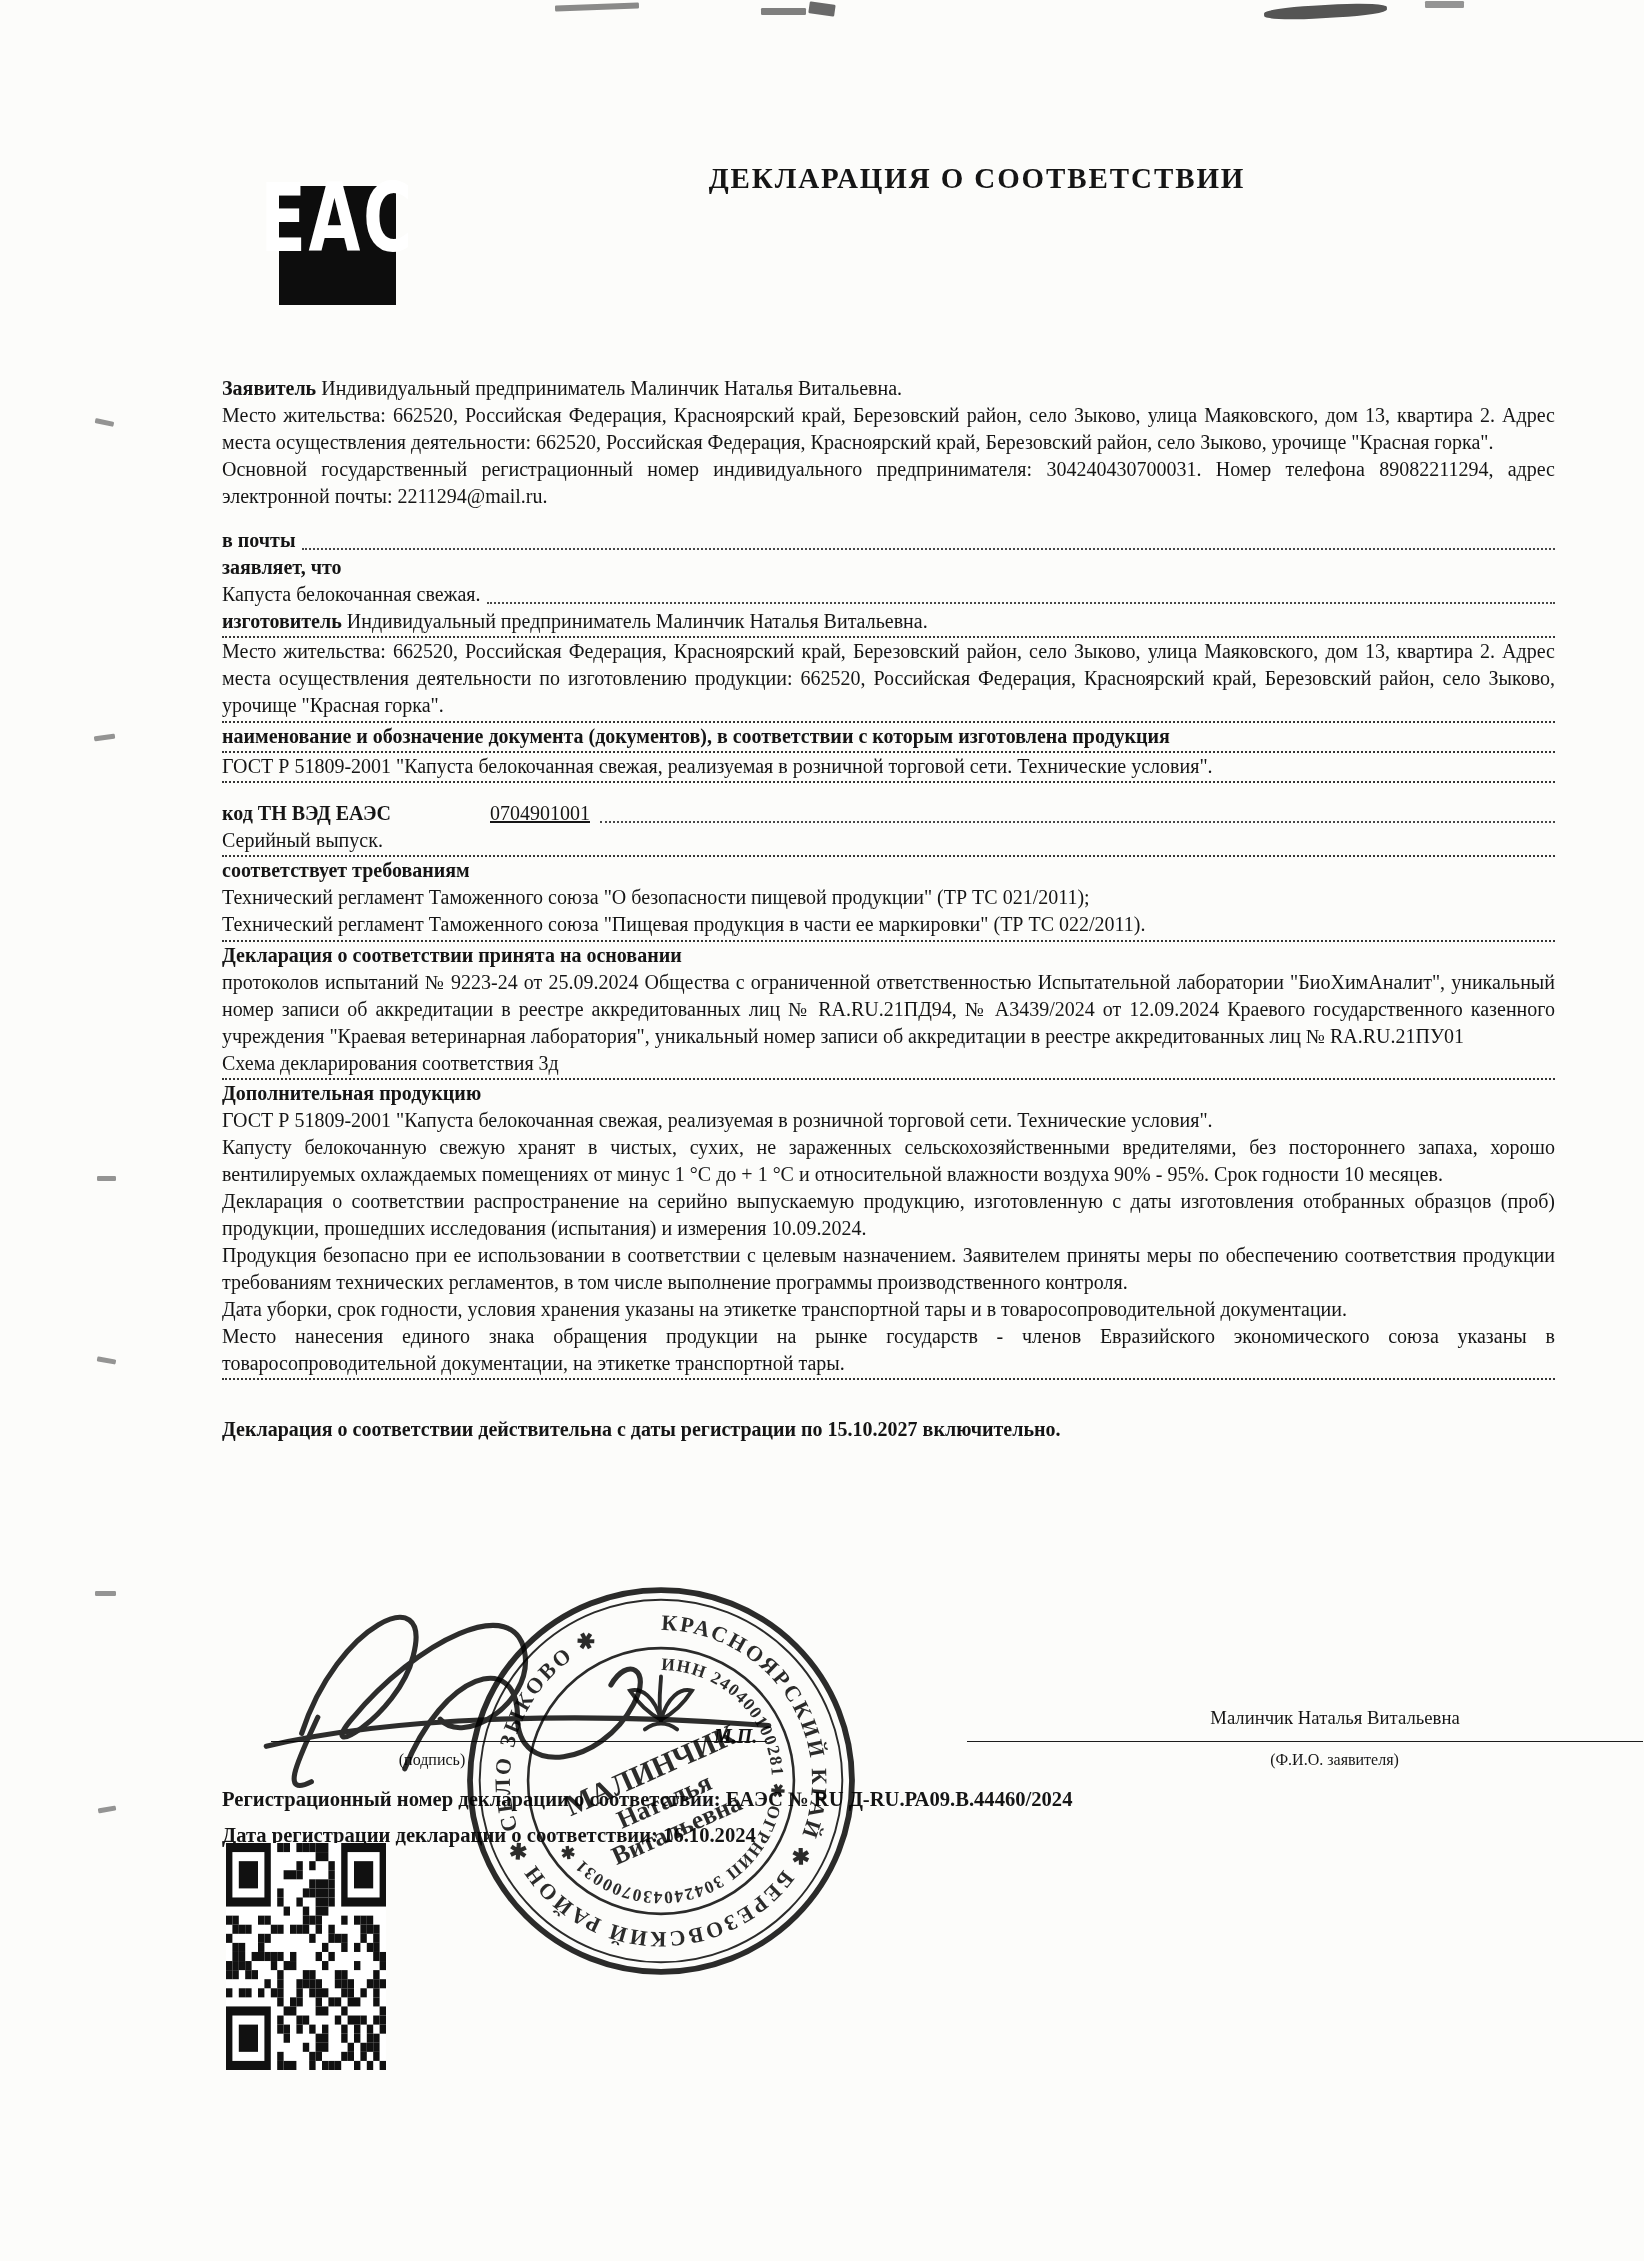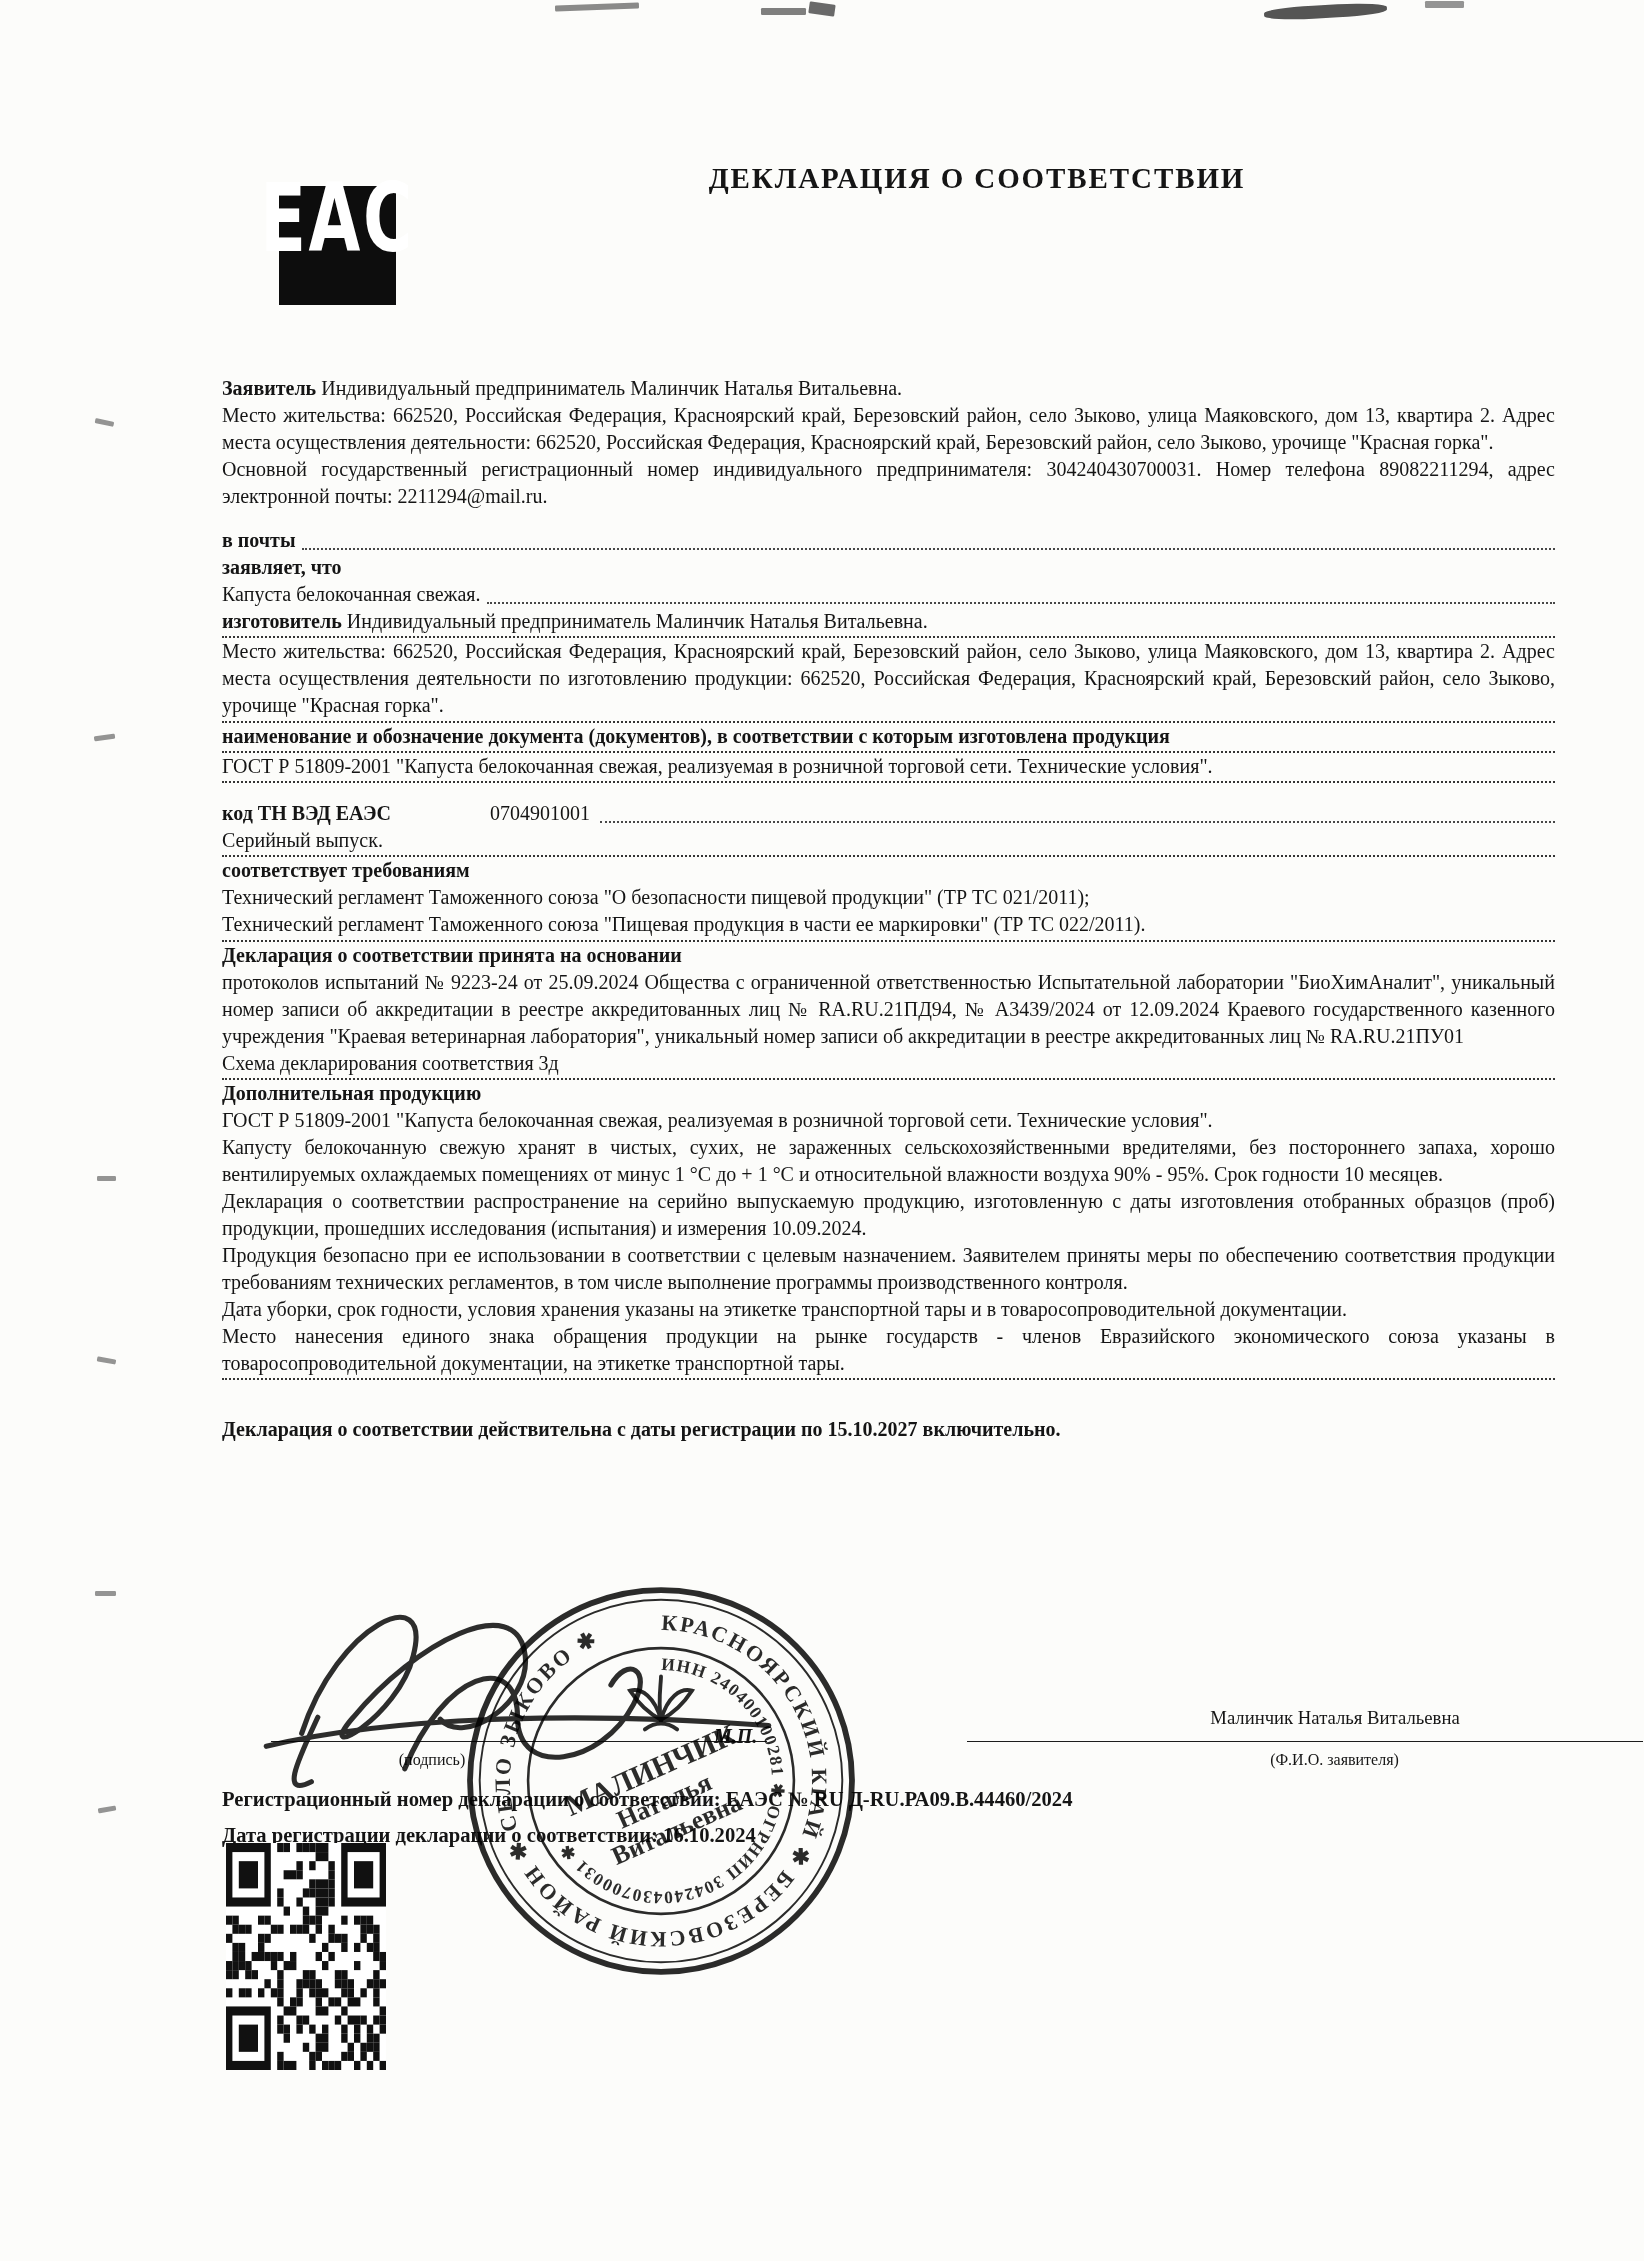--- a/index.html
+++ b/index.html
@@ -16,21 +16,21 @@
   .title .t2{font-size:29px;letter-spacing:1.9px;margin-top:9px;}
   
   .content{position:absolute;left:222px;top:375px;width:1333px;}
   .content p,.content .dotrow{margin:0;font-size:20px;line-height:27px;text-align:justify;}
   b{font-weight:bold;margin-top:17px;}
   .small{font-size:18.4px;}
   .dotrow{display:flex;align-items:flex-end;text-align:left;}
   .dots{flex:1;border-bottom:2.3px dotted #343434;margin:0 0 4.5px 6.4px;opacity:.9;}
   .udot{border-bottom:2.3px dotted #343434;padding-bottom:1.3px;}
   .tnved-label{min-width:268px;display:inline-block;}
-  .tnved-value{margin-right:4px;}
+  .tnved-value{margin-right:4px;text-decoration:underline;}
   .gap-sm{margin-top:3.9px;}
   .gap-lg{margin-top:36px !important;}
   .validity{font-weight:bold;}
   
   .sigline{position:absolute;height:0;border-top:1.9px solid #1c1c1c;}
   .caption{position:absolute;font-size:16px;text-align:center;}
   .fio-name{position:absolute;font-size:18.7px;text-align:center;}
   .mp-label{position:absolute;font-size:20px;font-weight:bold;font-style:italic;}
   .reg-lines{position:absolute;left:222px;top:1781px;width:1333px;font-size:20.6px;font-weight:bold;line-height:36px;}
   

